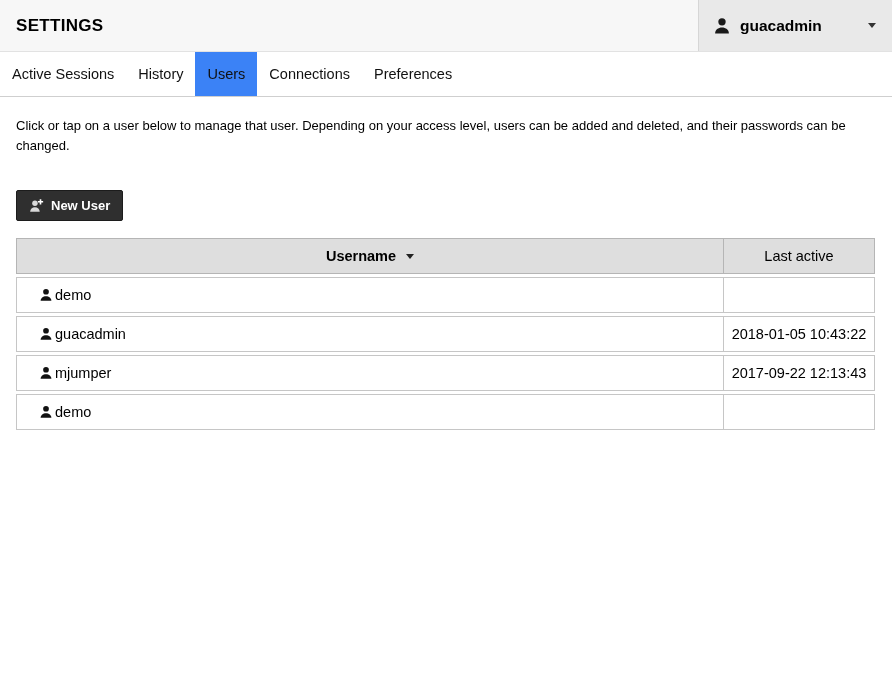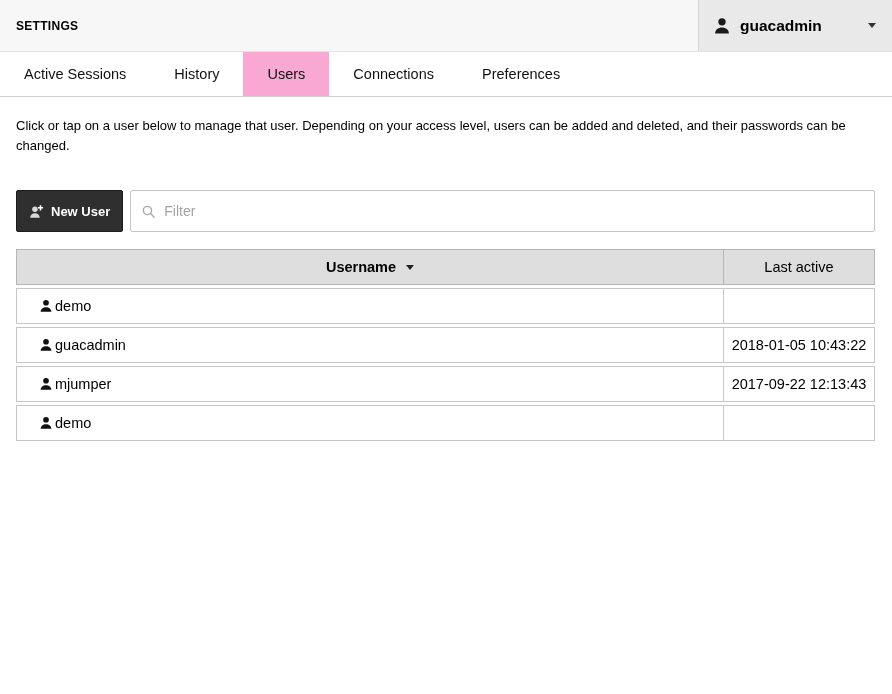--- a/index.html
+++ b/index.html
@@ -18,21 +18,21 @@
     background: #f7f7f7;
     border-bottom: 1px solid #e2e2e2;
     display: flex;
     align-items: stretch;
     justify-content: space-between;
   }
   .page-title {
     margin: 0;
     padding-left: 16px;
     align-self: center;
-    font-size: 12px;
+    font-size: 17px;
     font-weight: bold;
     letter-spacing: 0.3px;
   }
   .user-menu {
     width: 194px;
     background: #e9e9e9;
     border-left: 1px solid #d6d6d6;
     display: flex;
     align-items: center;
     padding: 0 16px 0 14px;
@@ -54,43 +54,43 @@
   
   .tab-bar {
     display: flex;
     height: 45px;
     background: #ffffff;
     border-bottom: 1px solid #cfcfcf;
   }
   .tab {
     display: flex;
     align-items: center;
-    padding: 0 24px;
+    padding: 0 12px;
     font-size: 14.5px;
     color: #111;
     cursor: pointer;
     white-space: nowrap;
   }
-  .tab.selected { background: #f9a8d4; }
+  .tab.selected { background: #3b82f6; }
 
   
   .content { padding: 0 17px 0 16px; }
   .description {
     margin: 19px 0 0 0;
     font-size: 13px;
     line-height: 20px;
     max-width: 860px;
   }
 
   .action-bar {
     margin-top: 34px;
     display: flex;
     align-items: stretch;
     gap: 7px;
-    height: 42px;
+    height: 31px;
   }
   .new-user-button {
     background: #2f2f2f;
     border: 1px solid #1c1c1c;
     border-radius: 2px;
     color: #fff;
     font-family: "Liberation Sans", sans-serif;
     font-size: 13px;
     font-weight: bold;
     display: flex;
@@ -209,29 +209,20 @@
       <span class="icon">
         <svg viewBox="0 0 24 24" width="15" height="15">
           <circle cx="9.5" cy="8.3" r="4.4" fill="#d9d9d9"></circle>
           <path d="M1.8 22c0-4.6 3.4-7.3 7.7-7.3s7.7 2.7 7.7 7.3z" fill="#d9d9d9"></path>
           <path d="M18.4 1.8v8.4M14.2 6h8.4" stroke="#ffffff" stroke-width="2.6" fill="none"></path>
         </svg>
       </span>
       <span>New User</span>
     </button>
 
-    <div class="filter-box">
-      <span class="icon">
-        <svg viewBox="0 0 24 24" width="15" height="15" fill="none" stroke="#a8a8a8" stroke-width="2.2" stroke-linecap="round">
-          <circle cx="10.3" cy="10.3" r="6.6"></circle>
-          <line x1="15.3" y1="15.3" x2="21.2" y2="21.2"></line>
-        </svg>
-      </span>
-      <input type="text" placeholder="Filter" style="">
-    </div>
   </div>
 
   <table class="users-table">
     <thead>
       <tr>
         <th class="col-username">
           <span class="th-inner">
             <span>Username</span>
             <span class="sort-caret"></span>
           </span>

